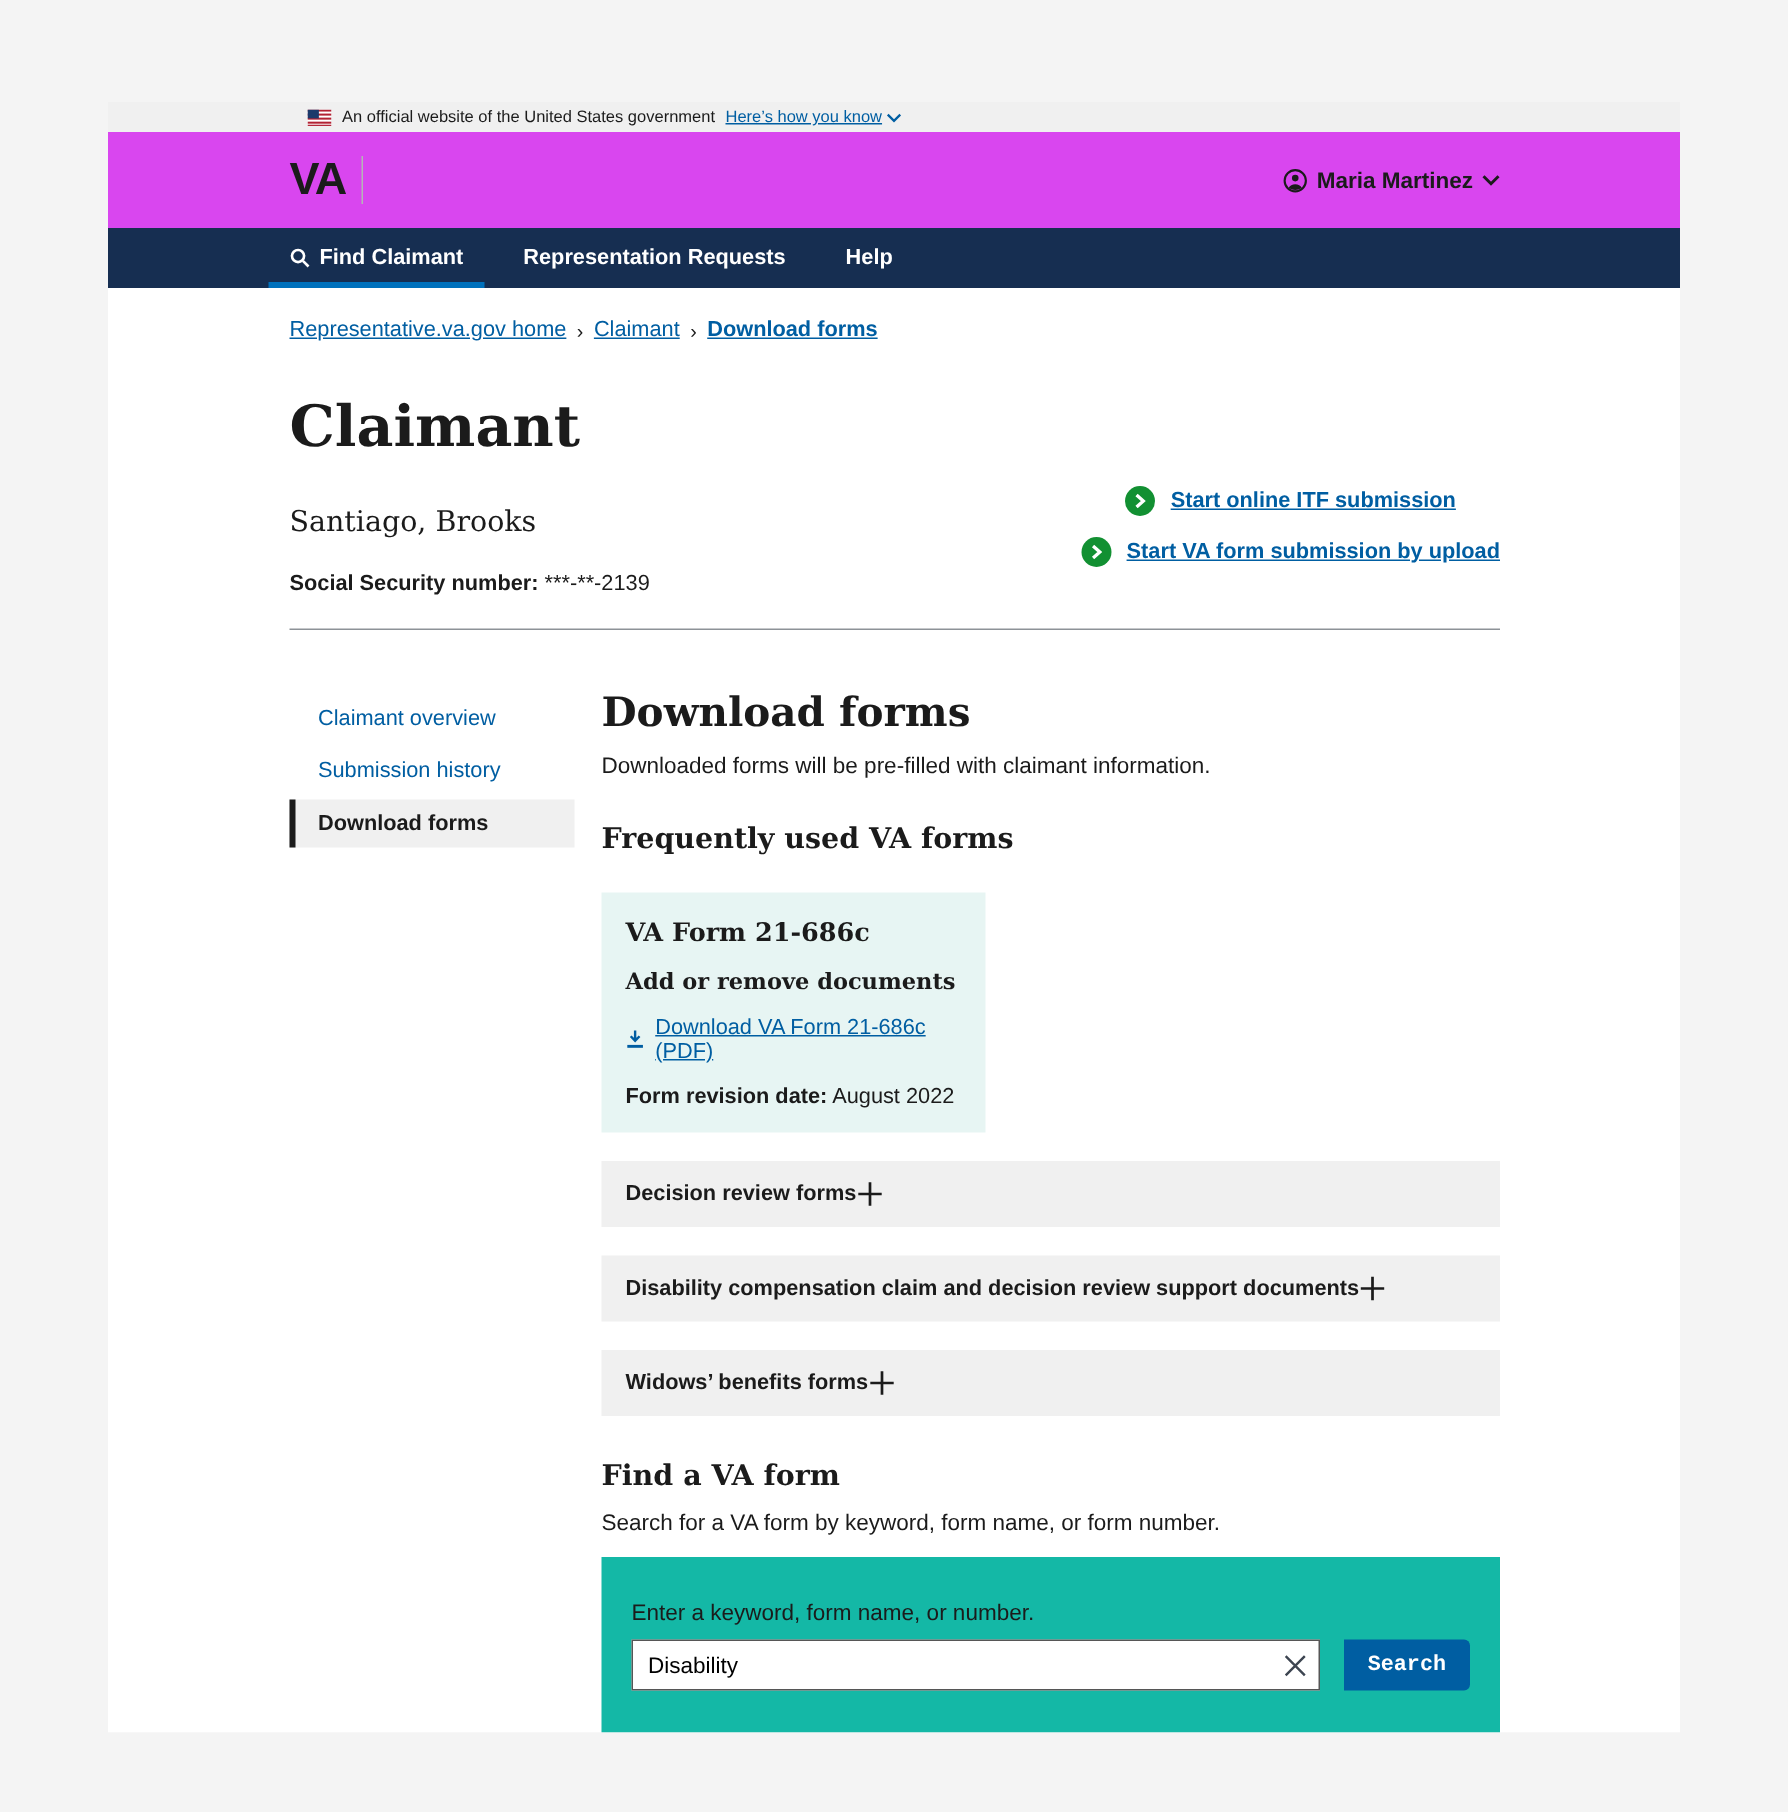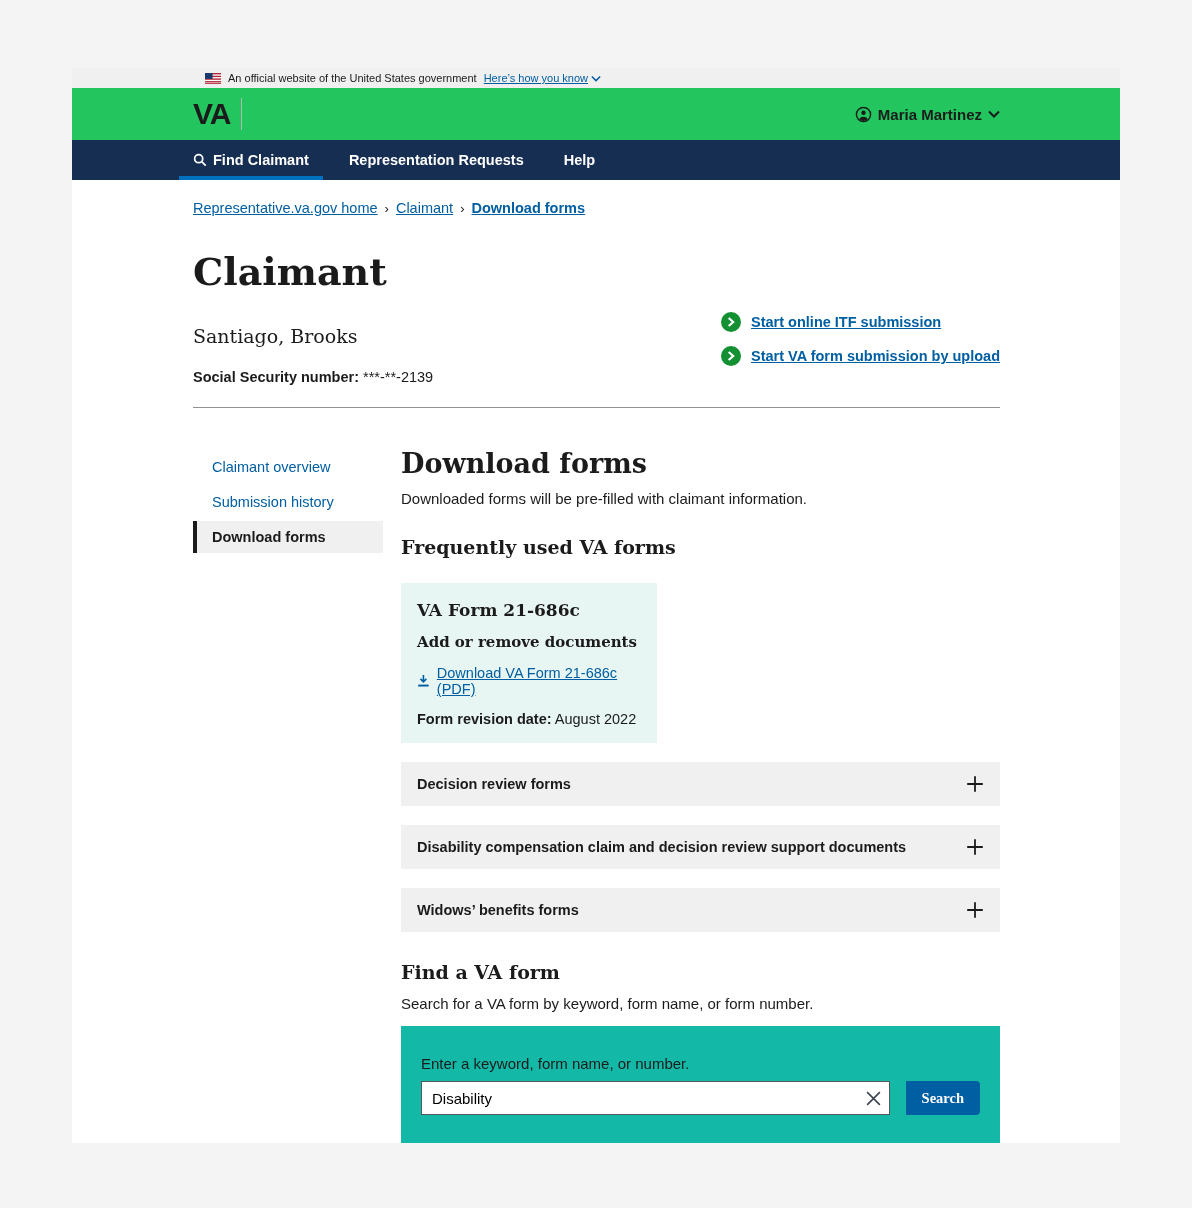--- a/index.html
+++ b/index.html
@@ -30,26 +30,26 @@
   .gov-banner a {
     color: #005ea2;
     text-decoration: underline;
     display: inline-flex;
     align-items: center;
     gap: 3px;
     cursor: pointer;
   }
   
   .site-header {
-    height: 52px;
+    height: 64px;
     display: flex;
     align-items: center;
     justify-content: space-between;
     padding: 0 120px 0 121px;
-    background: #22c55e;
+    background: #d946ef;
   }
   .logo-lockup { display: flex; align-items: center; }
   .va-logo {
     font-size: 30px;
     font-weight: 800;
     letter-spacing: -1px;
     color: #1b1b1b;
   }
   .logo-divider {
     width: 1px;
@@ -109,21 +109,21 @@
   }
   .claimant-name {
     font-family: "DejaVu Serif", "Liberation Serif", serif;
     font-size: 19px;
     font-weight: 400;
     margin-top: 31px;
   }
   .ssn-row { font-size: 14.5px; margin-top: 22px; }
   .ssn-row b { font-weight: 700; }
   .action-links { display: flex; flex-direction: column; gap: 14px; margin-top: 63px; }
-  .action-link { display: flex; align-items: center; gap: 10px; cursor: pointer; }
+  .action-link { display: flex; align-items: center; gap: 10px; cursor: pointer; justify-content: center; }
   .green-circle {
     width: 20px; height: 20px; border-radius: 50%;
     background: #129032;
     display: inline-flex; align-items: center; justify-content: center;
     flex: 0 0 auto;
   }
   .action-link a {
     color: #005ea2; font-weight: 700; font-size: 14.5px; text-decoration: underline;
   }
   .rule { border: none; border-top: 1px solid #8d9297; margin-top: 22px; }
@@ -175,21 +175,20 @@
   .card-dl { display: flex; align-items: center; gap: 7px; margin-top: 14px; cursor: pointer; }
   .card-dl a { color: #005ea2; font-size: 14.5px; text-decoration: underline; }
   .card-rev { font-size: 14.5px; margin-top: 14px; }
   .card-rev b { font-weight: 700; }
   
   .accordion {
     background: #f0f0f0;
     height: 44px;
     display: flex;
     align-items: center;
-    justify-content: space-between;
     padding: 0 16px;
     cursor: pointer;
     margin-top: 19px;
   }
   .accordion:first-of-type { margin-top: 28px; }
   .accordion .acc-label { font-size: 14.5px; font-weight: 700; }
   
   .find-head { margin-top: 38px; }
   .find-desc { font-size: 15px; margin-top: 12px; }
   .search-box {
@@ -218,21 +217,21 @@
     right: 8px; top: 0;
     height: 34px;
     display: flex; align-items: center;
     cursor: pointer;
     background: none; border: none;
   }
   .search-btn {
     height: 34px;
     background: #005ea2;
     color: #fff;
-    font-family: Liberation Serif, serif;
+    font-family: Liberation Mono, monospace;
     font-weight: 700;
     font-size: 14.5px;
     border: none;
     border-radius: 0 4px 4px 0;
     padding: 0 16px;
     margin-left: 16px;
     cursor: pointer;
   }
 </style>
 </head>

